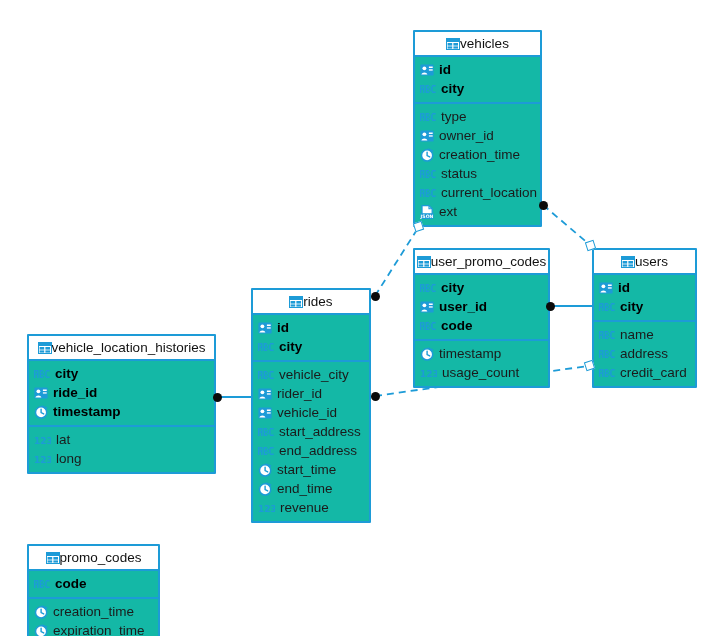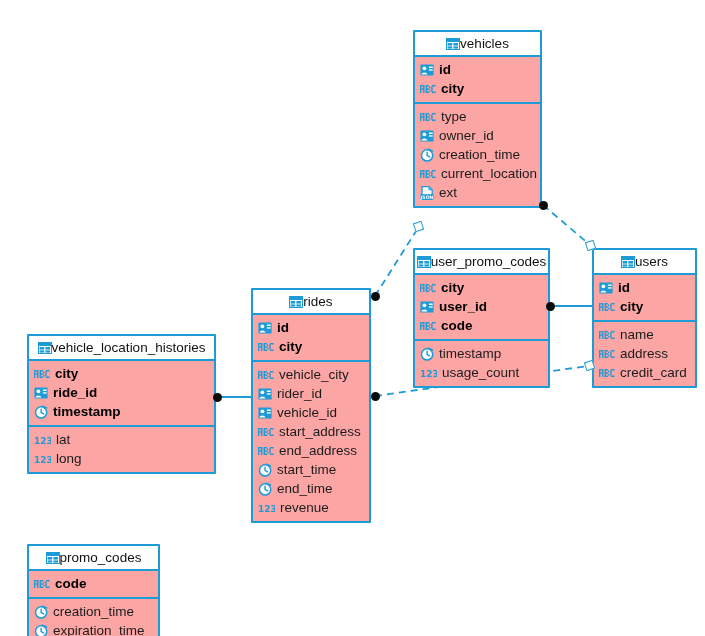--- a/index.html
+++ b/index.html
@@ -28,21 +28,21 @@
     display:flex;align-items:center;justify-content:center;
     border-bottom:2px solid #1d9bd7;
     font-size:13.5px;
     color:#111111;
     padding:0 6px;
     background:#ffffff;
   }
   .tbl-section{
     box-sizing:border-box;
     padding:3px 0 4px 0;
-    background:#fca5a5;
+    background:#14b8a6;
   }
   .tbl-section + .tbl-section{border-top:2px solid #1d9bd7;}
   .row{
     display:flex;align-items:center;
     gap:5px;
     height:19px;
     padding:0 6px 0 5px;
     font-size:13.5px;
     color:#1b1b1b;
     white-space:nowrap;
@@ -178,20 +178,42 @@
                   <rect x="8.9" y="2.5" width="1.3" height="1.8"></rect>
                   <rect x="7" y="4.3" width="2.2" height="1.5"></rect>
                   <rect x="9.2" y="5.8" width="1.3" height="1.7"></rect>
                   <rect x="7" y="7.5" width="2.2" height="1.5"></rect>
                   <rect x="12" y="1" width="3.6" height="1.5"></rect>
                   <rect x="11.2" y="2.3" width="1.4" height="5.4"></rect>
                   <rect x="12" y="7.5" width="3.6" height="1.5"></rect>
                 </g>
               </svg>
             </span>
+            <span>status</span>
+          </div>
+          <div class="row">
+            <span class="ic">
+              <svg width="16" height="10" viewBox="0 0 16 10">
+                <g fill="#1d9bd7">
+                  <rect x="0" y="1" width="1.4" height="8"></rect>
+                  <rect x="3.1" y="1" width="1.4" height="8"></rect>
+                  <rect x="1.4" y="1" width="1.7" height="1.5"></rect>
+                  <rect x="1.4" y="4.3" width="1.7" height="1.5"></rect>
+                  <rect x="5.6" y="1" width="1.4" height="8"></rect>
+                  <rect x="7" y="1" width="1.9" height="1.5"></rect>
+                  <rect x="8.9" y="2.5" width="1.3" height="1.8"></rect>
+                  <rect x="7" y="4.3" width="2.2" height="1.5"></rect>
+                  <rect x="9.2" y="5.8" width="1.3" height="1.7"></rect>
+                  <rect x="7" y="7.5" width="2.2" height="1.5"></rect>
+                  <rect x="12" y="1" width="3.6" height="1.5"></rect>
+                  <rect x="11.2" y="2.3" width="1.4" height="5.4"></rect>
+                  <rect x="12" y="7.5" width="3.6" height="1.5"></rect>
+                </g>
+              </svg>
+            </span>
             <span>current_location</span>
           </div>
           <div class="row">
             <span class="ic">
               <svg width="14" height="14" viewBox="0 0 14 14">
                 <path d="M2 0.6 H9 L12.2 3.7 V13.4 H2 Z" fill="#ffffff" stroke="#1d9bd7" stroke-width="1.3"></path>
                 <path d="M9 0.8 V3.8 H12.1" fill="none" stroke="#1d9bd7" stroke-width="1.1"></path>
                 <rect x="0.4" y="8.2" width="13.2" height="5.2" fill="#1d9bd7"></rect>
                 <text x="7" y="12.6" text-anchor="middle" font-family="DejaVu Sans, sans-serif" font-size="4.6" font-weight="bold" fill="#ffffff">JSON</text>
               </svg>

